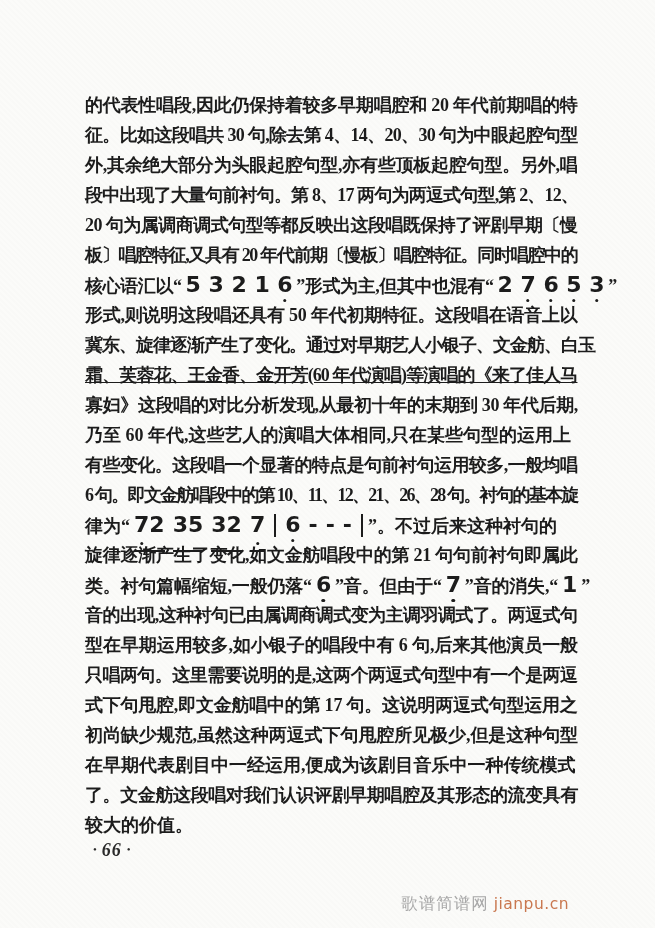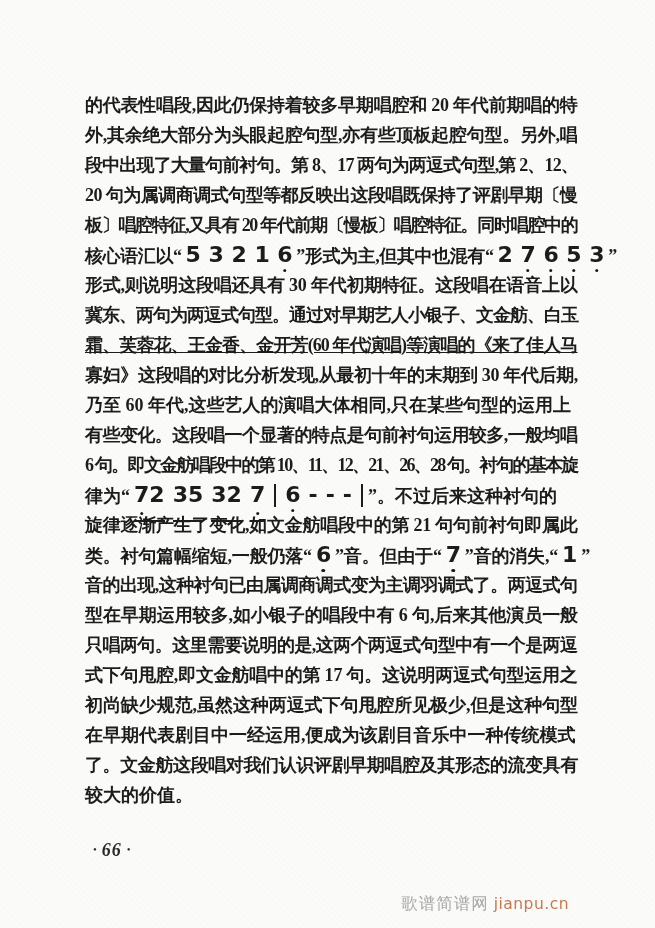--- a/index.html
+++ b/index.html
@@ -58,27 +58,28 @@
     font-size:15.5px;letter-spacing:0.5px;margin-left:5px;
   }
 </style>
 </head>
 <body>
 
 <div class="page">
 
   <div class="text-block" id="text-block">
       <div class="line" style="letter-spacing: -0.225806px;">的代表性唱段,因此仍保持着较多早期唱腔和 20 年代前期唱的特</div>
+      <div class="line" style="letter-spacing: -0.675676px;">征。比如这段唱共 30 句,除去第 4、14、20、30 句为中眼起腔句型</div>
       <div class="line" style="letter-spacing: -0.233333px;">外,其余绝大部分为头眼起腔句型,亦有些顶板起腔句型。另外,唱</div>
       <div class="line" style="letter-spacing: -0.828571px;">段中出现了大量句前衬句。第 8、17 两句为两逗式句型,第 2、12、</div>
       <div class="line" style="letter-spacing: -0.533333px;">20 句为属调商调式句型等都反映出这段唱既保持了评剧早期〔慢</div>
       <div class="line" style="letter-spacing: -1.30303px;">板〕唱腔特征,又具有 20 年代前期〔慢板〕唱腔特征。同时唱腔中的</div>
       <div class="line" style="letter-spacing: -0.4px;"><span>核心语汇以“</span><span class="notation"><span class="tok"><span>5</span></span><span class="tok"><span>3</span></span><span class="tok"><span>2</span></span><span class="tok"><span>1</span></span><span class="tok"><span class="low">6</span></span></span><span>”形式为主,但其中也混有“</span><span class="notation"><span class="tok"><span>2</span></span><span class="tok"><span class="low">7</span></span><span class="tok"><span class="low">6</span></span><span class="tok"><span class="low">5</span></span><span class="tok"><span class="low">3</span></span></span><span>”</span></div>
-      <div class="line" style="letter-spacing: -0.225806px;">形式,则说明这段唱还具有 30 年代初期特征。这段唱在语音上以</div>
-      <div class="line" style="letter-spacing: -1px;">冀东、两句为两逗式句型。通过对早期艺人小银子、文金舫、白玉</div>
+      <div class="line" style="letter-spacing: -0.225806px;">形式,则说明这段唱还具有 50 年代初期特征。这段唱在语音上以</div>
+      <div class="line" style="letter-spacing: -1px;">冀东、旋律逐渐产生了变化。通过对早期艺人小银子、文金舫、白玉</div>
       <div class="line" style="letter-spacing: -0.875px; text-decoration: underline;">霜、芙蓉花、王金香、金开芳(60 年代演唱)等演唱的《来了佳人马</div>
       <div class="line" style="letter-spacing: -0.34375px;">寡妇》这段唱的对比分析发现,从最初十年的末期到 30 年代后期,</div>
       <div class="line" style="letter-spacing: 0px;">乃至 60 年代,这些艺人的演唱大体相同,只在某些句型的运用上</div>
       <div class="line" style="letter-spacing: -0.551724px;">有些变化。这段唱一个显著的特点是句前衬句运用较多,一般均唱</div>
       <div class="line" style="letter-spacing: -1.725px;">6 句。即文金舫唱段中的第 10、11、12、21、26、28 句。衬句的基本旋</div>
       <div class="line" style="letter-spacing: 0px;"><span>律为“</span><span class="notation"><span class="tok u"><span class="low">7</span><span>2</span></span><span class="tok u"><span>3</span><span>5</span></span><span class="tok u"><span>3</span><span>2</span></span><span class="tok u"><span class="low">7</span></span><span class="tok bar"></span><span class="tok"><span class="low">6</span></span><span class="tok"><span>-</span></span><span class="tok"><span>-</span></span><span class="tok"><span>-</span></span><span class="tok bar"></span></span><span>”。不过后来这种衬句的</span></div>
       <div class="line" style="letter-spacing: -0.225806px;">旋律逐渐产生了变化,如文金舫唱段中的第 21 句句前衬句即属此</div>
       <div class="line" style="letter-spacing: -0.1875px;"><span>类。衬句篇幅缩短,一般仍落“</span><span class="notation"><span class="tok"><span class="low">6</span></span></span><span>”音。但由于“</span><span class="notation"><span class="tok"><span class="low">7</span></span></span><span>”音的消失,“</span><span class="notation"><span class="tok"><span>1</span></span></span><span>”</span></div>
       <div class="line" style="letter-spacing: -0.551724px;">音的出现,这种衬句已由属调商调式变为主调羽调式了。两逗式句</div>
       <div class="line" style="letter-spacing: -0.0645161px;">型在早期运用较多,如小银子的唱段中有 6 句,后来其他演员一般</div>

